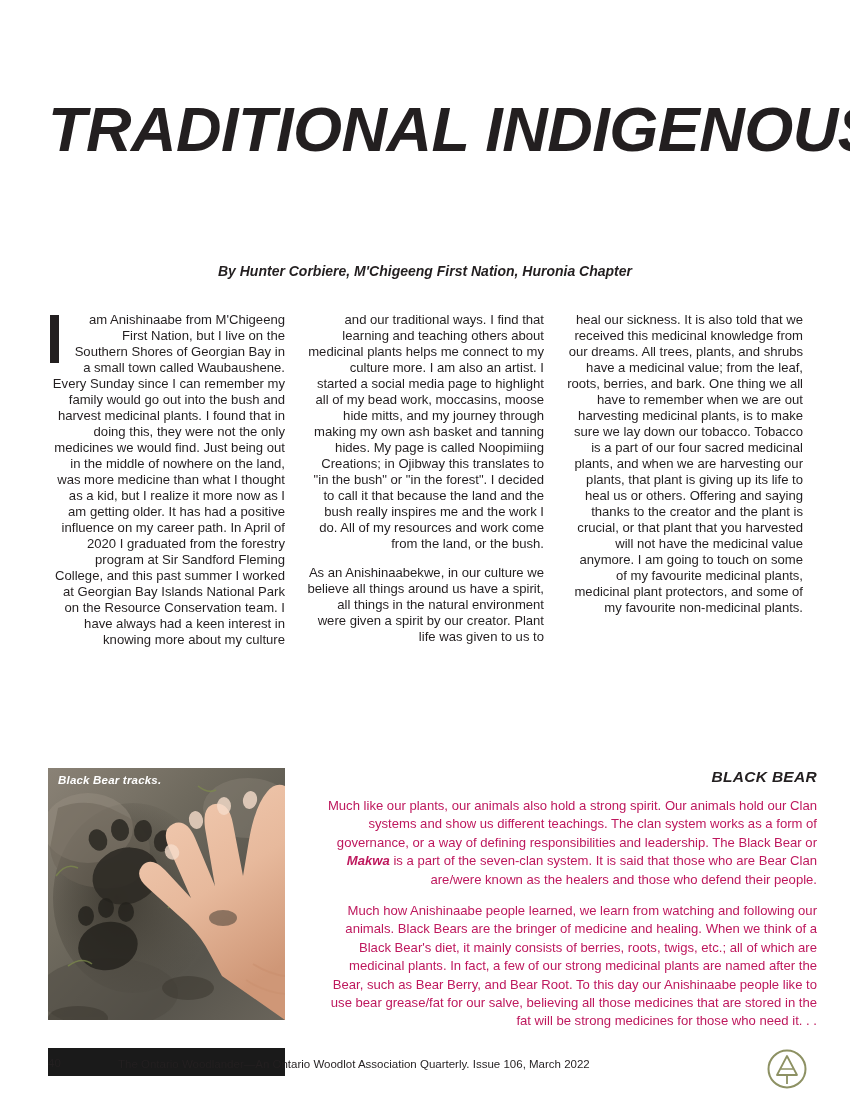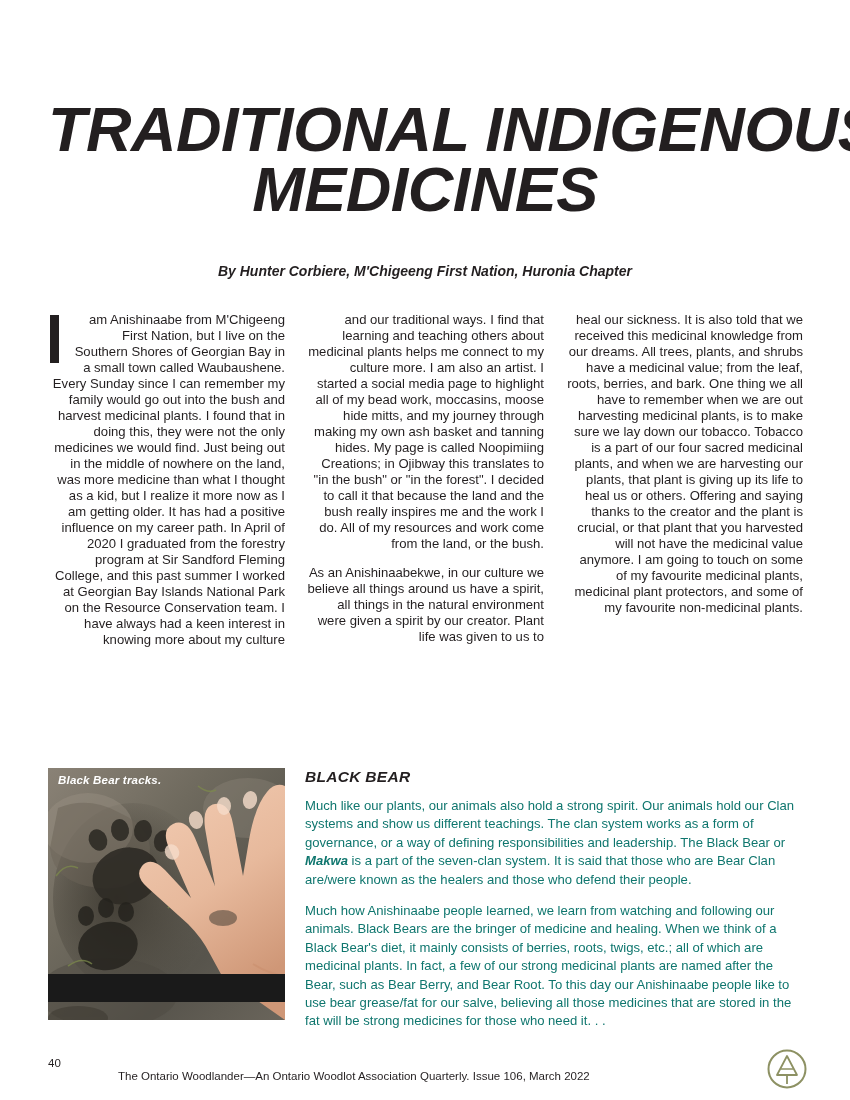--- a/index.html
+++ b/index.html
@@ -77,21 +77,21 @@
     background: #231f20;
     margin: 3px 8px 0 2px;
   }
 
   
   .photo-wrap {
     position: absolute;
     left: 48px;
     top: 768px;
     width: 237px;
-    height: 234px;
+    height: 308px;
   }
   .photo {
     position: absolute;
     left: 0; top: 0;
     width: 237px;
     height: 252px;
     overflow: hidden;
     background: #6d6154;
   }
   .photo svg { display: block; }
@@ -110,74 +110,73 @@
     font-size: 11.5px;
     font-style: italic;
     font-weight: bold;
     color: #ffffff;
     letter-spacing: 0.2px;
   }
 
   
   .section {
     position: absolute;
-    left: 305px;
+    left: 318px;
     top: 768px;
     width: 499px;
+    text-align: right;
   }
   .section h2 {
     margin: 0 0 11px 0;
     font-size: 15.5px;
     font-weight: bold;
     font-style: italic;
     letter-spacing: 0.3px;
     color: #231f20;
   }
   .section p {
     margin: 0 0 13px 0;
     font-size: 13.1px;
     line-height: 18.4px;
-    color: #0f766e;
+    color: #be185d;
   }
   .section p:last-child { margin-bottom: 6px; }
   .section em { font-style: italic; font-weight: bold; }
 
   
   .footer-page {
     position: absolute;
     left: 48px;
     top: 1057px;
     font-size: 11.5px;
     color: #231f20;
   }
   .footer-text {
     position: absolute;
     left: 118px;
     top: 1058px;
     font-size: 11.5px;
     color: #231f20;
     white-space: nowrap;
-    margin-top: 12px;
   }
   .logo {
     position: absolute;
     left: 766px;
     top: 1048px;
     width: 42px;
     height: 42px;
   }
 </style>
 </head>
 <body>
 
 <div class="page">
 
   <div class="title">
     <span class="line1">TRADITIONAL INDIGENOUS</span>
-    <span class="line2">MEDICINES</span>
   </div>
 
   <div class="byline">By Hunter Corbiere, M'Chigeeng First Nation, Huronia Chapter</div>
 
   <div class="cols">
 
     <div class="col">
       <p><span class="dropbar"></span><span>am Anishinaabe from M'Chigeeng First Nation, but I live on the Southern Shores of Georgian Bay in a small town called Waubaushene. Every Sunday since I can remember my family would go out into the bush and harvest medicinal plants. I found that in doing this, they were not the only medicines we would find. Just being out in the middle of nowhere on the land, was more medicine than what I thought as a kid, but I realize it more now as I am getting older. It has had a positive influence on my career path. In April of 2020 I graduated from the forestry program at Sir Sandford Fleming College, and this past summer I worked at Georgian Bay Islands National Park on the Resource Conservation team. I have always had a keen interest in knowing more about my culture</span></p>
     </div>
 

